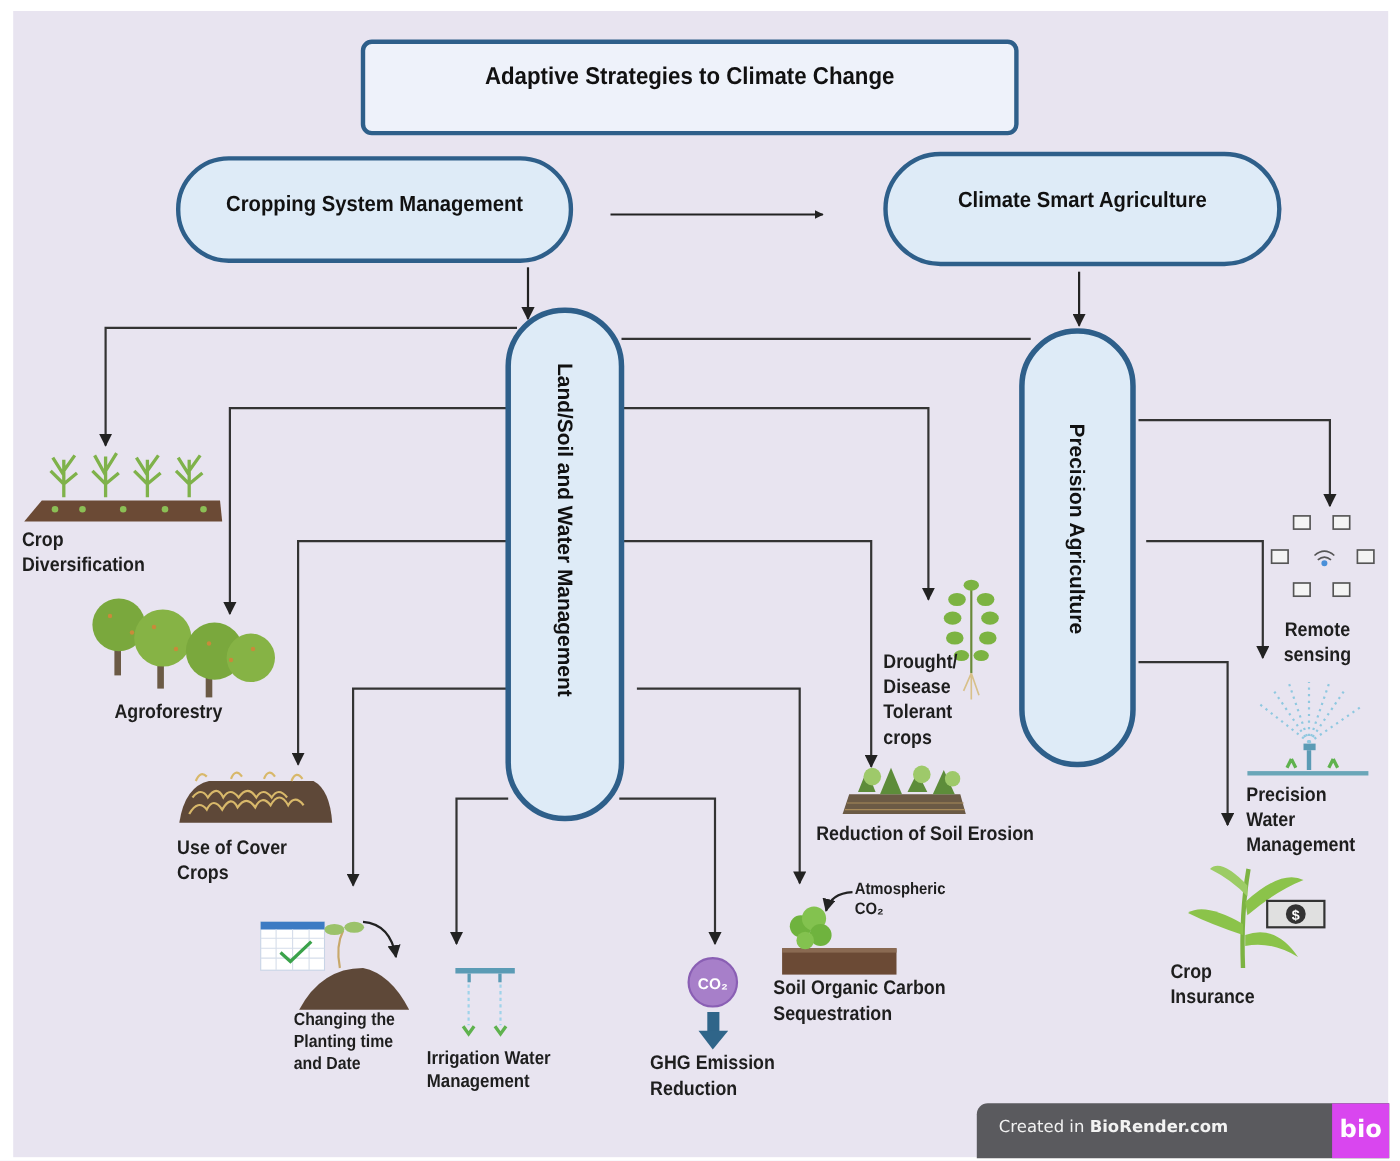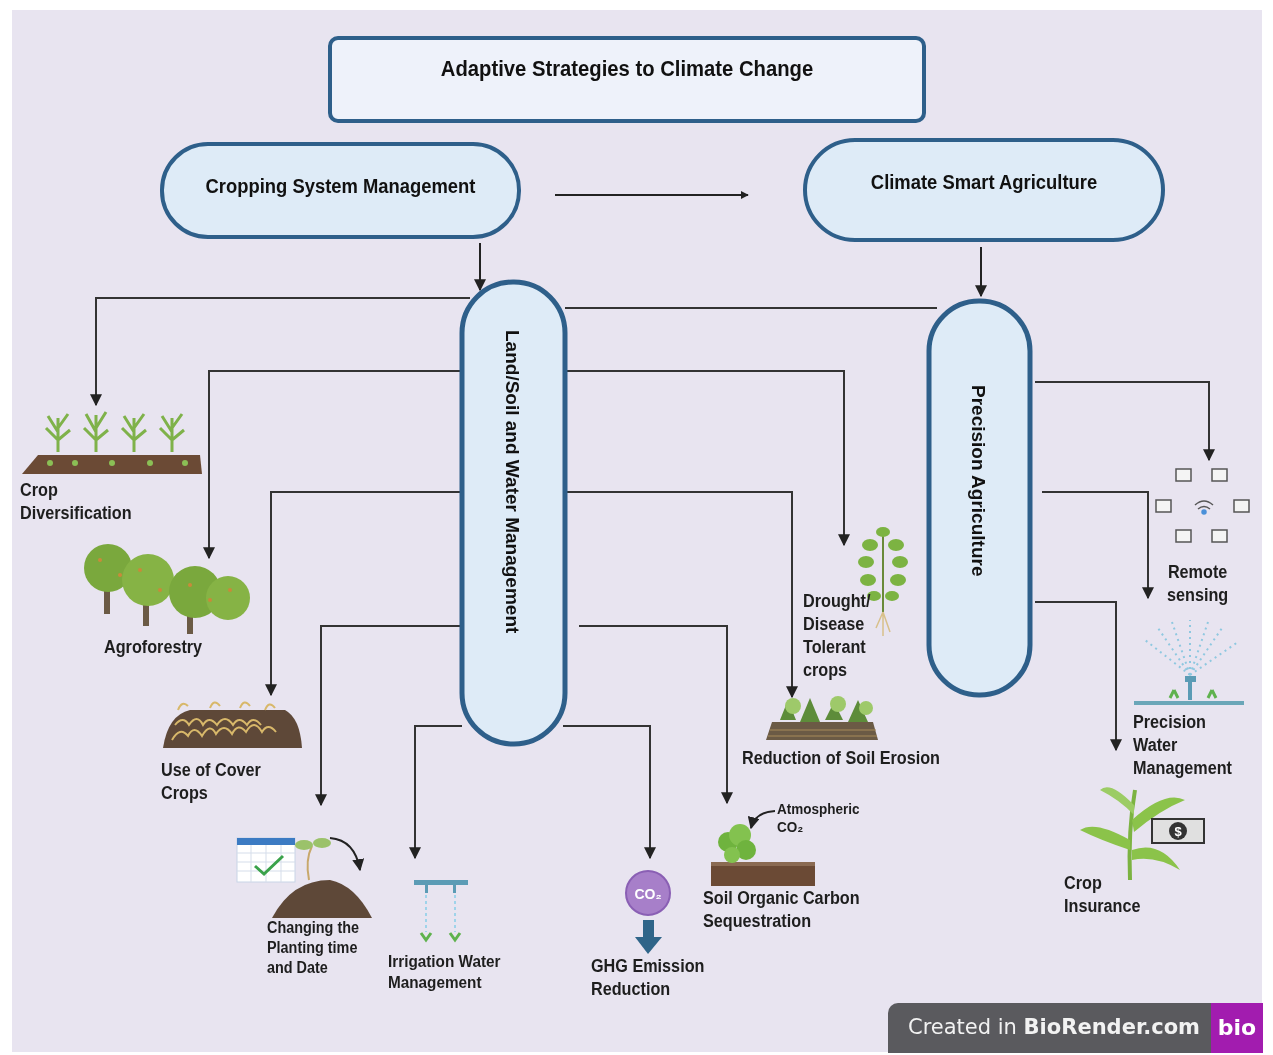--- a/index.html
+++ b/index.html
@@ -3,23 +3,23 @@
 <meta charset="utf-8">
 <style>
   html,body{margin:0;padding:0;background:#ffffff;}
   body{width:1273px;height:1055px;position:relative;overflow:hidden;font-family:"Liberation Sans",sans-serif;}
   #canvas{position:absolute;left:12px;top:10px;width:1250px;height:1042px;background:#e8e4f0;}
   svg#diagram{position:absolute;left:0;top:0;width:1273px;height:1055px;}
   .lbl{position:absolute;font-family:"Liberation Sans",sans-serif;font-weight:bold;font-size:18px;color:#1e1e1e;line-height:23px;transform:scaleX(0.9);transform-origin:left top;white-space:nowrap;}
   .boxlbl{position:absolute;font-weight:bold;color:#111;font-size:20px;text-align:center;transform:scaleX(0.92);}
   .vlbl{position:absolute;font-weight:bold;color:#111;font-size:19px;writing-mode:vertical-rl;white-space:nowrap;}
   #badge{position:absolute;left:888px;top:1003px;width:375px;height:50px;border-radius:10px 0 0 0;background:#5a5a5e;overflow:hidden;}
-  #badge-text{position:absolute;left:20px;top:12px;color:#f2f2f2;font-size:21px;font-family:"DejaVu Sans",sans-serif;}
+  #badge-text{position:absolute;left:20px;top:12px;color:#f2f2f2;font-size:15px;font-family:"DejaVu Sans",sans-serif;}
   #badge-text b{font-weight:bold;}
-  #badge-logo{position:absolute;right:0;top:0;width:52px;height:50px;background:#a21caf;color:#fff;font-weight:bold;font-size:22px;text-align:center;line-height:50px;font-family:"DejaVu Sans",sans-serif;}
+  #badge-logo{position:absolute;right:0;top:0;width:52px;height:50px;background:#d946ef;color:#fff;font-weight:bold;font-size:22px;text-align:center;line-height:50px;font-family:"DejaVu Sans",sans-serif;}
 </style>
 </head>
 <body>
 
 <div id="canvas"></div>
 
 <svg id="diagram" viewBox="0 0 1273 1055">
   <defs>
     <marker id="ah" viewBox="0 0 10 10" refX="9" refY="5" markerWidth="6" markerHeight="6" orient="auto-start-reverse">
       <path d="M0,0 L10,5 L0,10 z" fill="#222"></path>

